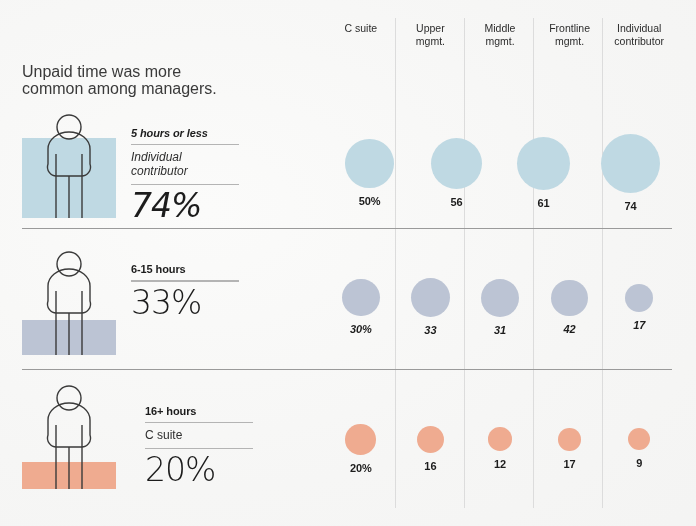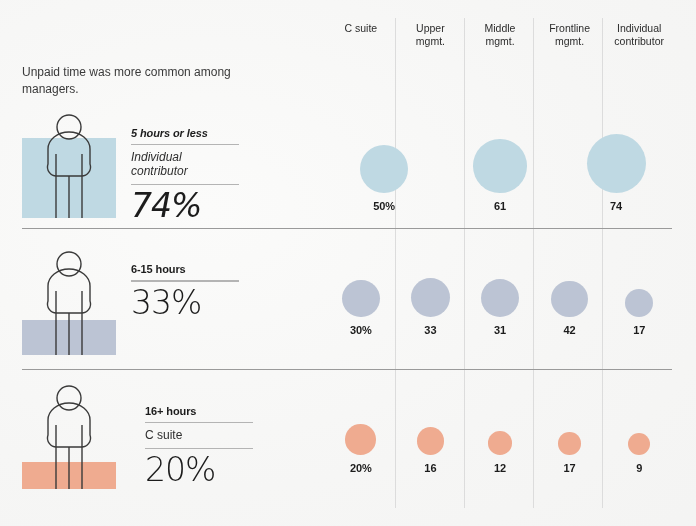--- a/index.html
+++ b/index.html
@@ -40,21 +40,21 @@
   .headline h1 .sub {
     font-size: 13.5px;
     font-weight: bold;
     letter-spacing: 0px;
   }
   .deck {
     position: absolute;
     left: 22px;
     top: 64px;
     width: 215px;
-    font-size: 12px;
+    font-size: 16px;
     line-height: 16.5px;
     color: #3a3a3a;
   }
 
   
   .colheads {
     position: absolute;
     left: 326px;
     top: 22px;
     width: 348px;
@@ -146,21 +146,21 @@
     padding-top: 3px;
     font-family: "DejaVu Sans", sans-serif;
   }
 
   
   .bubbles {
     position: absolute;
     left: 326px;
     width: 348px;
     display: flex;
-    align-items: flex-end;
+    align-items: center;
   }
   .bcell {
     flex: 1 1 0;
     display: flex;
     flex-direction: column;
     align-items: center;
   }
   .bubble {
     border-radius: 50%;
   }
@@ -230,20 +230,24 @@
       <div class="lab-rule"></div>
       <div class="lab-pct">74%</div>
     </div>
 
     <div class="bubbles" id="bubbles-row-1" style="top:134px;">
         <div class="bcell">
           <div class="bubble" style="width: 48.4977px; height: 48.4977px; background: rgb(191, 217, 227);"></div>
           <div class="bval">50%</div>
         </div>
         <div class="bcell">
+          <div class="bubble" style="width: 51.3251px; height: 51.3251px; background: rgb(191, 217, 227);"></div>
+          <div class="bval">56</div>
+        </div>
+        <div class="bcell">
           <div class="bubble" style="width: 53.5675px; height: 53.5675px; background: rgb(191, 217, 227);"></div>
           <div class="bval">61</div>
         </div>
         <div class="bcell">
           <div class="bubble" style="width: 59px; height: 59px; background: rgb(191, 217, 227);"></div>
           <div class="bval">74</div>
         </div>
       </div>
   </div>
 
@@ -260,21 +264,21 @@
       </svg>
     </div>
 
     <div class="labelblock" style="left:131px;top:263px;">
       <div class="lab-title">6-15 hours</div>
       <div class="lab-rule"></div>
       <div class="lab-rule"></div>
       <div class="lab-pct">33%</div>
     </div>
 
-    <div class="bubbles" id="bubbles-row-2" style="top:278px;">
+    <div class="bubbles" id="bubbles-row-2" style="top:278px;font-style:italic;">
         <div class="bcell">
           <div class="bubble" style="width: 37.5662px; height: 37.5662px; background: rgb(188, 196, 212);"></div>
           <div class="bval">30%</div>
         </div>
         <div class="bcell">
           <div class="bubble" style="width: 39.3997px; height: 39.3997px; background: rgb(188, 196, 212);"></div>
           <div class="bval">33</div>
         </div>
         <div class="bcell">
           <div class="bubble" style="width: 38.1871px; height: 38.1871px; background: rgb(188, 196, 212);"></div>

